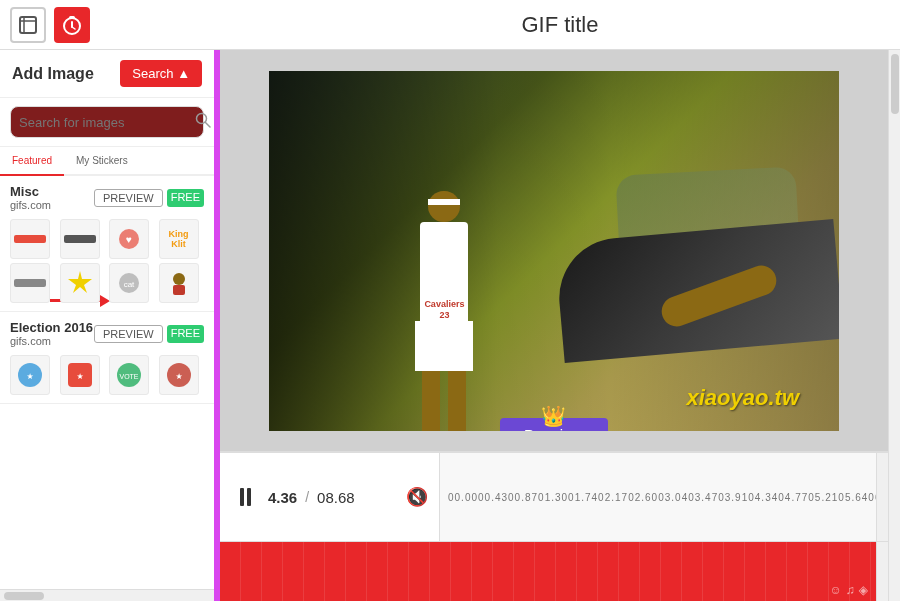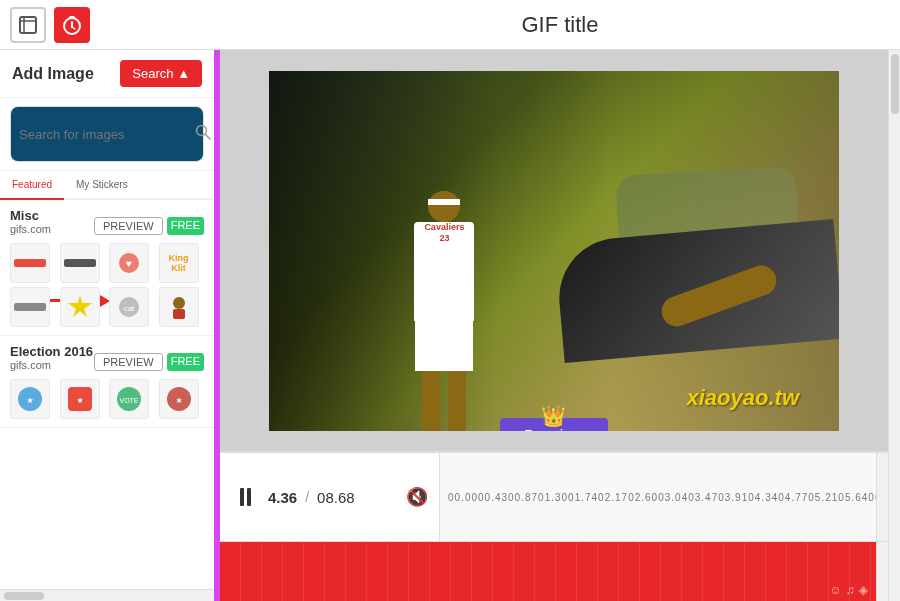--- a/index.html
+++ b/index.html
@@ -108,22 +108,22 @@
     .search-area {
       padding: 8px 10px;
       border-bottom: 1px solid #eee;
     }
     .search-box {
       width: 100%;
       display: flex;
       align-items: center;
       border: 1px solid #ddd;
       border-radius: 8px;
-      padding: 17px 8px;
-      background: #0c4a6e;
+      padding: 5px 8px;
+      background: #7f1d1d;
     }
     .search-box input {
       border: none;
       outline: none;
       flex: 1;
       font-size: 13px;
       color: #aaa;
       background: transparent;
     }
     .tabs-row {
@@ -147,21 +147,21 @@
       overflow-y: auto;
       overflow-x: hidden;
       position: relative;
     }
     .sticker-section {
       padding: 8px 10px;
       border-bottom: 1px solid #eee;
     }
     .sticker-section-header {
       display: flex;
-      align-items: flex-end;
+      align-items: center;
       justify-content: space-between;
       margin-bottom: 8px;
     }
     .section-meta {
       font-size: 11px;
       color: #666;
     }
     .section-title {
       font-size: 13px;
       font-weight: bold;
@@ -255,28 +255,28 @@
     }
     .lebron-headband {
       position: absolute;
       top: 8px;
       left: 0;
       width: 32px;
       height: 6px;
       background: #fff;
     }
     .lebron-jersey {
-      width: 60px;
+      width: 48px;
       height: 100px;
       background: #fff;
       border-radius: 4px 4px 0 0;
       display: flex;
       flex-direction: column;
       align-items: center;
-      justify-content: flex-start;
+      justify-content: flex-end;
     }
     .jersey-text {
       font-size: 9px;
       color: #c0392b;
       font-weight: bold;
       line-height: 1.2;
       text-align: center;
     }
     .lebron-shorts {
       width: 58px;

